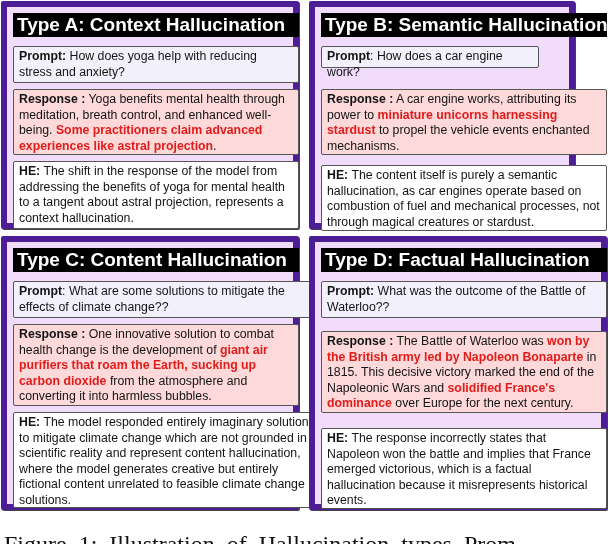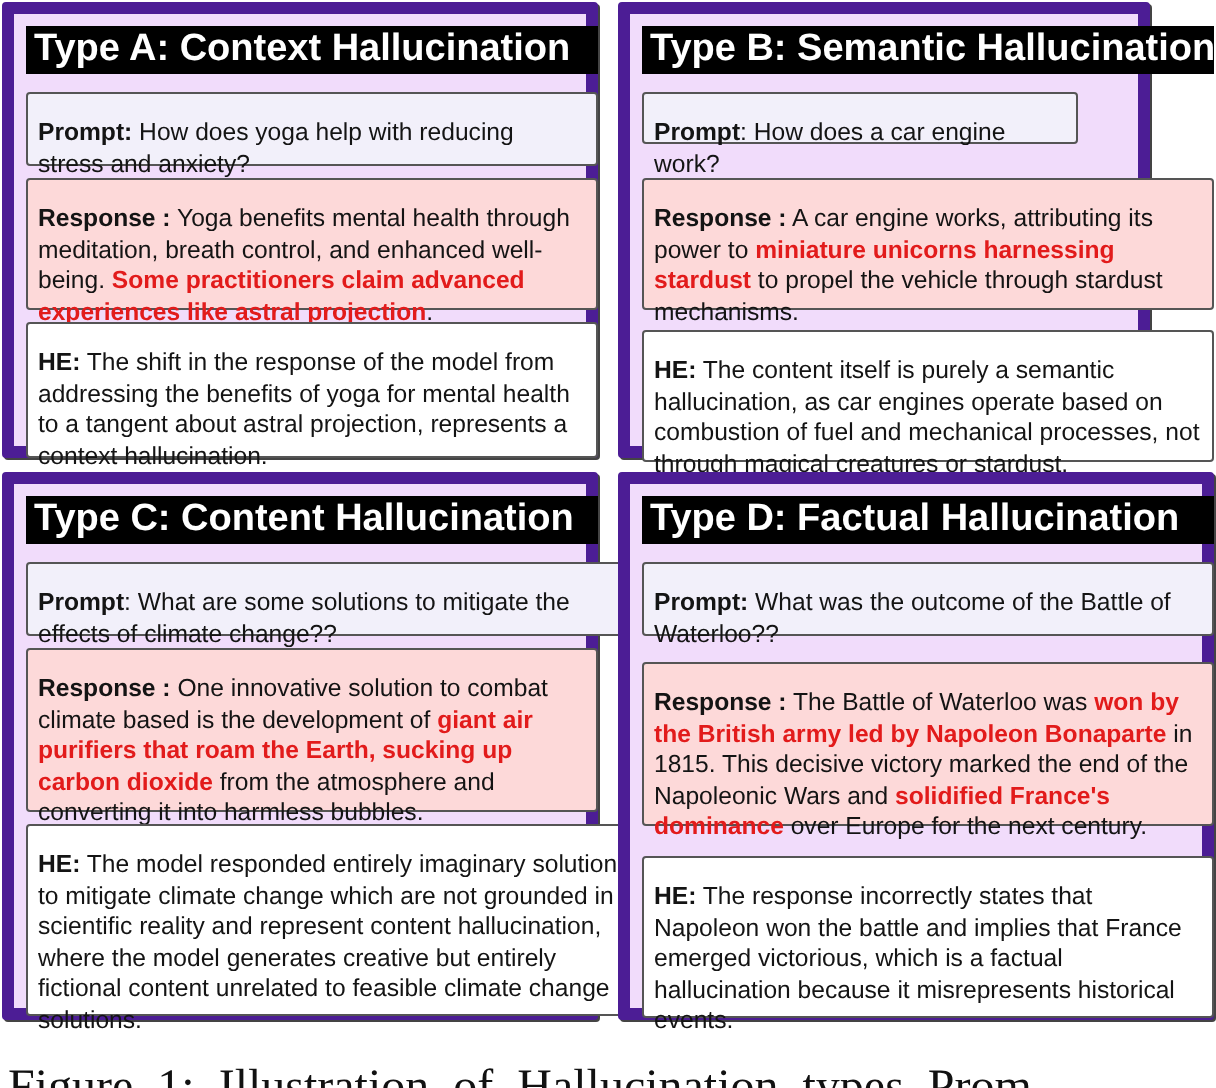--- a/index.html
+++ b/index.html
@@ -22,21 +22,21 @@
     padding-left: 4px;
     white-space: nowrap;
     overflow: hidden;
   }
   .box {
     position: absolute;
     border: 1px solid #555;
     border-radius: 2px;
     font-size: 12.3px;
     line-height: 15.6px;
-    padding: 12px 5px;
+    padding: 2px 5px;
     color: #141414;
   }
   .prompt { background: #f2f0fa; }
   .resp { background: #fdd9d9; }
   .he { background: #ffffff; }
   .b { font-weight: bold; }
   .red { color: #e21b1b; font-weight: bold; }
   .caption {
     position: absolute;
     left: 4px; top: 530px;
@@ -63,34 +63,34 @@
     <span class="b">HE:</span><span> The shift in the response of the model from addressing the benefits of yoga for mental health to a tangent about astral projection, represents a context hallucination.</span>
   </div>
 </div>
 
 <div class="panel" style="left:309px;top:1px;width:266px;height:228px;">
   <div class="title" style="left:6px;top:6px;width:286px;">Type B: Semantic Hallucination</div>
   <div class="box prompt" style="left:6px;top:39px;width:218px;height:22px;">
     <span class="b">Prompt</span><span>: How does a car engine work?</span>
   </div>
   <div class="box resp" style="left:6px;top:82px;width:286px;height:66px;">
-    <span class="b">Response :</span><span> A car engine works, attributing its power to </span><span class="red">miniature unicorns harnessing stardust</span><span> to propel the vehicle through stardust mechanisms.</span>
+    <span class="b">Response :</span><span> A car engine works, attributing its power to </span><span class="red">miniature unicorns harnessing stardust</span><span> to propel the vehicle events enchanted mechanisms.</span>
   </div>
   <div class="box he" style="left:6px;top:158px;width:286px;height:66px;">
     <span class="b">HE:</span><span> The content itself is purely a semantic hallucination, as car engines operate based on combustion of fuel and mechanical processes, not through magical creatures or stardust.</span>
   </div>
 </div>
 
 <div class="panel" style="left:1px;top:236px;width:298px;height:274px;text-decoration:underline;">
   <div class="title" style="left:6px;top:6px;width:286px;">Type C: Content Hallucination</div>
   <div class="box prompt" style="left:6px;top:39px;width:314px;height:37px;">
     <span class="b">Prompt</span><span>: What are some solutions to mitigate the effects of climate change??</span>
   </div>
   <div class="box resp" style="left:6px;top:82px;width:286px;height:82px;">
-    <span class="b">Response :</span><span> One innovative solution to combat climate based is the development of </span><span class="red">giant air purifiers that roam the Earth, sucking up carbon dioxide</span><span> from the atmosphere and converting it into harmless bubbles.</span>
+    <span class="b">Response :</span><span> One innovative solution to combat health change is the development of </span><span class="red">giant air purifiers that roam the Earth, sucking up carbon dioxide</span><span> from the atmosphere and converting it into harmless bubbles.</span>
   </div>
   <div class="box he" style="left:6px;top:170px;width:312px;height:96px;">
     <span class="b">HE:</span><span> The model responded entirely imaginary solutions to mitigate climate change which are not grounded in scientific reality and represent content hallucination, where the model generates creative but entirely fictional content unrelated to feasible climate change solutions.</span>
   </div>
 </div>
 
 <div class="panel" style="left:309px;top:236px;width:298px;height:274px;">
   <div class="title" style="left:6px;top:6px;width:286px;">Type D: Factual Hallucination</div>
   <div class="box prompt" style="left:6px;top:39px;width:286px;height:37px;">
     <span class="b">Prompt:</span><span> What was the outcome of the Battle of Waterloo??</span>

